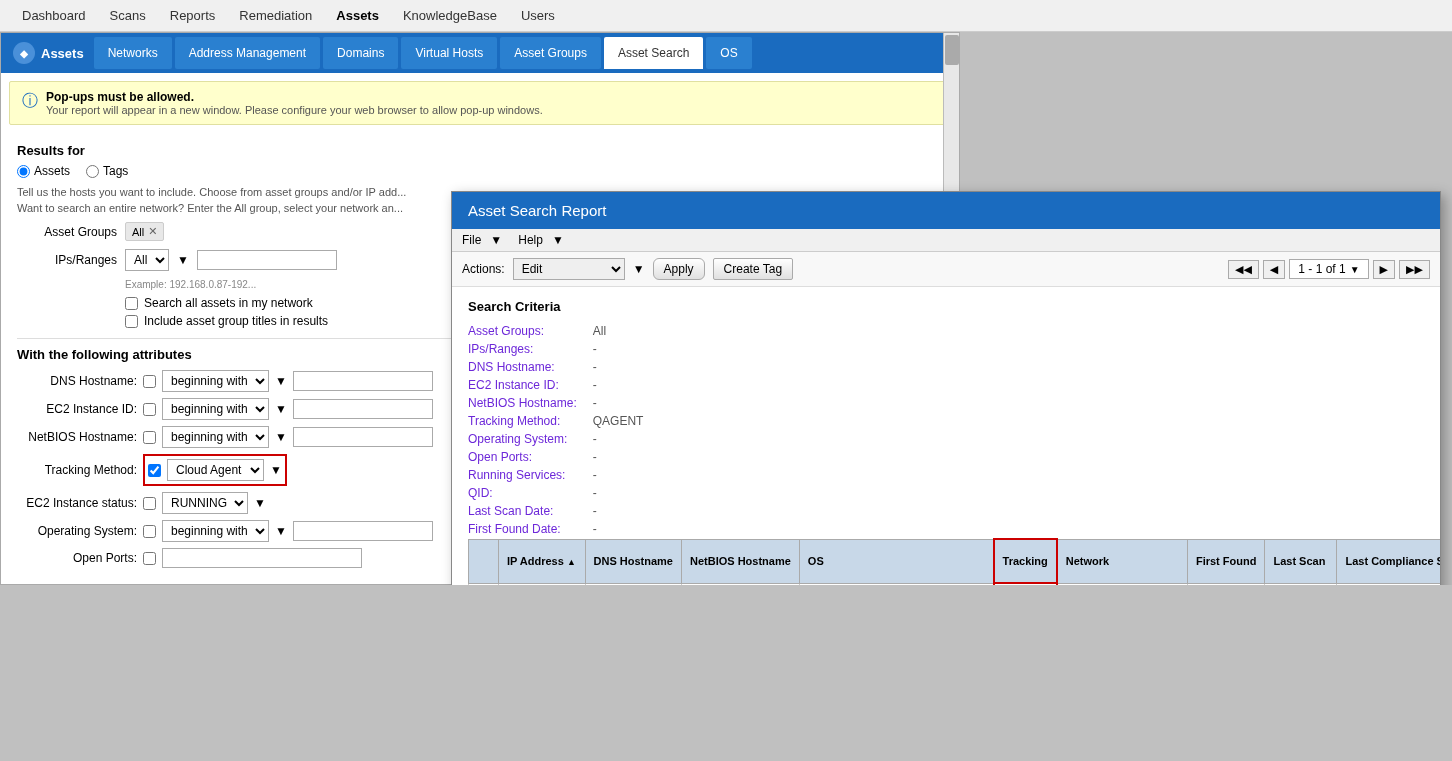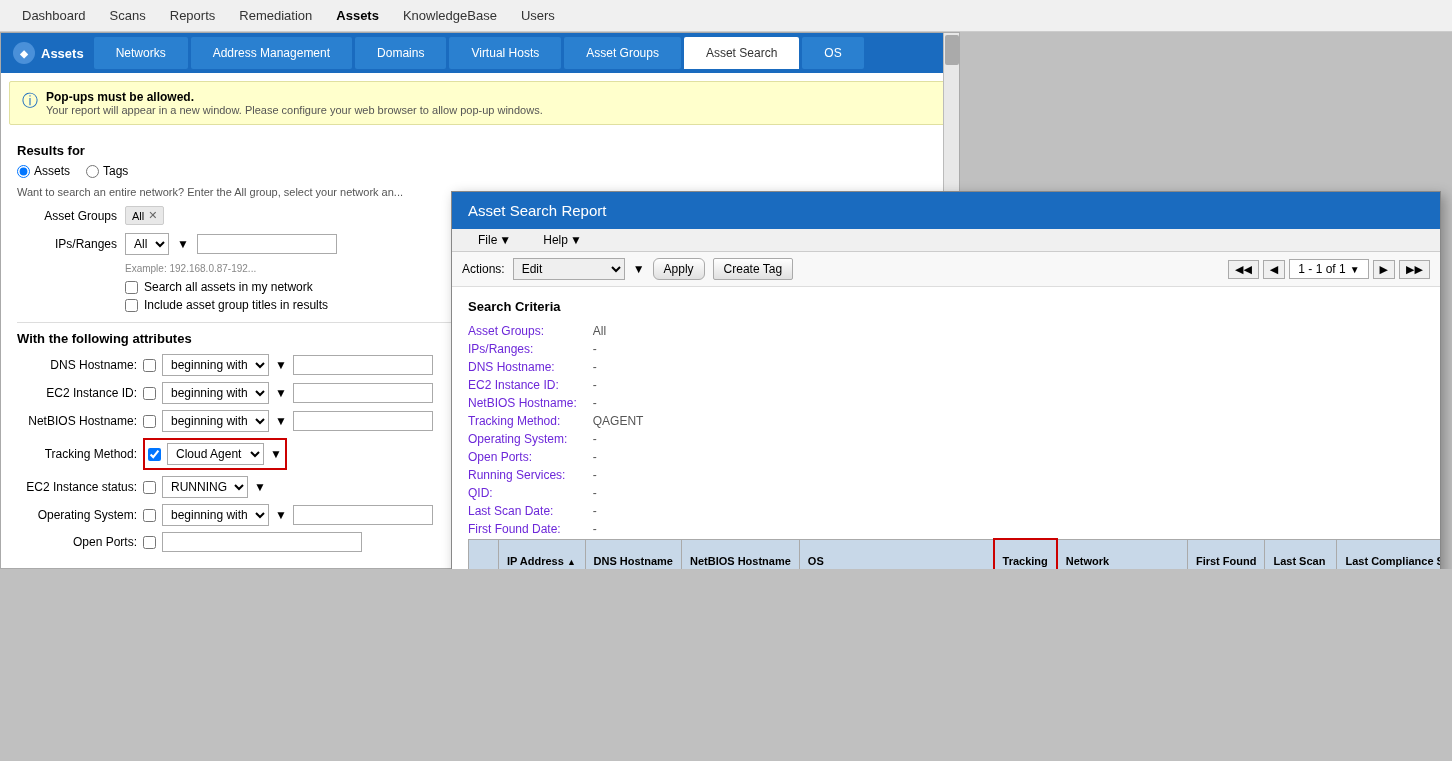--- a/index.html
+++ b/index.html
@@ -10,21 +10,21 @@
     .top-nav a { text-decoration: none; color: #333; padding: 0 12px; font-size: 13px; line-height: 32px; }
     .top-nav a.active { font-weight: bold; color: #000; }
 
     
     .main-container { background: #fff; width: 960px; margin: 0; border: 1px solid #aaa; }
 
     
     .assets-subnav { background: #1a6bbf; display: flex; align-items: center; height: 40px; padding: 0 8px; }
     .assets-logo { background: #1a6bbf; color: #fff; font-weight: bold; font-size: 13px; display: flex; align-items: center; gap: 6px; padding: 0 10px 0 4px; }
     .assets-logo .logo-icon { width: 22px; height: 22px; background: #4a90d9; border-radius: 50%; display: flex; align-items: center; justify-content: center; color: #fff; font-size: 10px; font-weight: bold; }
-    .subnav-tab { color: #fff; background: #2a80d0; border: none; padding: 6px 22px; font-size: 12px; cursor: pointer; height: 32px; border-radius: 2px; margin-right: 3px; text-decoration: none; display: flex; align-items: center; }
+    .subnav-tab { color: #fff; background: #2a80d0; border: none; padding: 6px 14px; font-size: 12px; cursor: pointer; height: 32px; border-radius: 2px; margin-right: 3px; text-decoration: none; display: flex; align-items: center; }
     .subnav-tab.active { background: #fff; color: #333; border-radius: 2px 2px 0 0; }
 
     
     .info-banner { background: #ffffcc; border: 1px solid #e0e0a0; padding: 8px 12px; display: flex; align-items: flex-start; gap: 8px; margin: 8px; border-radius: 2px; }
     .info-icon { color: #1a6bbf; font-size: 16px; margin-top: 1px; }
     .info-text strong { font-size: 12px; }
     .info-text p { font-size: 11px; color: #555; }
 
     
     .search-panel { padding: 10px 16px; }
@@ -49,21 +49,21 @@
     
     .attributes-title { font-weight: bold; font-size: 13px; margin: 10px 0 8px 0; border-top: 1px solid #ddd; padding-top: 8px; }
 
     .attr-row { display: flex; align-items: center; margin-bottom: 6px; gap: 6px; }
     .attr-label { width: 120px; text-align: right; font-size: 12px; }
 
     
     .modal-overlay { position: absolute; top: 158px; left: 450px; width: 990px; background: #fff; border: 1px solid #888; box-shadow: 4px 4px 12px rgba(0,0,0,0.3); z-index: 100; }
     .modal-titlebar { background: #1a6bbf; color: #fff; font-size: 15px; font-weight: normal; padding: 10px 16px; }
     .modal-menubar { background: #f0f0f0; border-bottom: 1px solid #ccc; padding: 4px 10px; display: flex; gap: 16px; }
-    .modal-menuitem { font-size: 12px; color: #000; cursor: pointer; display: flex; align-items: center; gap: 2px; margin-left: 16px; }
+    .modal-menuitem { font-size: 12px; color: #000; cursor: pointer; display: flex; align-items: center; gap: 9px; }
 
     .modal-toolbar { background: #f8f8f8; border-bottom: 1px solid #ddd; padding: 6px 10px; display: flex; align-items: center; gap: 8px; }
     .actions-label { font-size: 12px; }
     .actions-select { border: 1px solid #aaa; padding: 2px 4px; font-size: 12px; width: 112px; }
     .apply-btn { background: linear-gradient(#fff, #e0e0e0); border: 1px solid #aaa; padding: 3px 10px; font-size: 12px; cursor: pointer; border-radius: 6px; }
     .create-tag-btn { background: linear-gradient(#fff, #e0e0e0); border: 1px solid #aaa; padding: 3px 10px; font-size: 12px; cursor: pointer; border-radius: 2px; }
 
     .pagination { display: flex; align-items: center; gap: 4px; margin-left: auto; }
     .page-nav-btn { border: 1px solid #aaa; background: #f0f0f0; padding: 2px 6px; font-size: 11px; cursor: pointer; }
     .page-info { font-size: 12px; border: 1px solid #aaa; padding: 2px 8px; background: #fff; display: flex; align-items: center; gap: 4px; }
@@ -131,20 +131,21 @@
     <div class="radio-group">
       <label>
         <input type="radio" name="search_type" checked="" style="">
         <span>Assets</span>
       </label>
       <label>
         <input type="radio" name="search_type" style="">
         <span>Tags</span>
       </label>
     </div>
+    <div class="hint-text">Tell us the hosts you want to include. Choose from asset groups and/or IP add...</div>
     <div class="hint-text">Want to search an entire network? Enter the All group, select your network an...</div>
 
     <div class="form-row" style="margin-top:8px;">
       <span class="form-label">Asset Groups</span>
       <div class="tag-badge">
         <span>All</span>
         <span class="x">✕</span>
       </div>
     </div>
 

